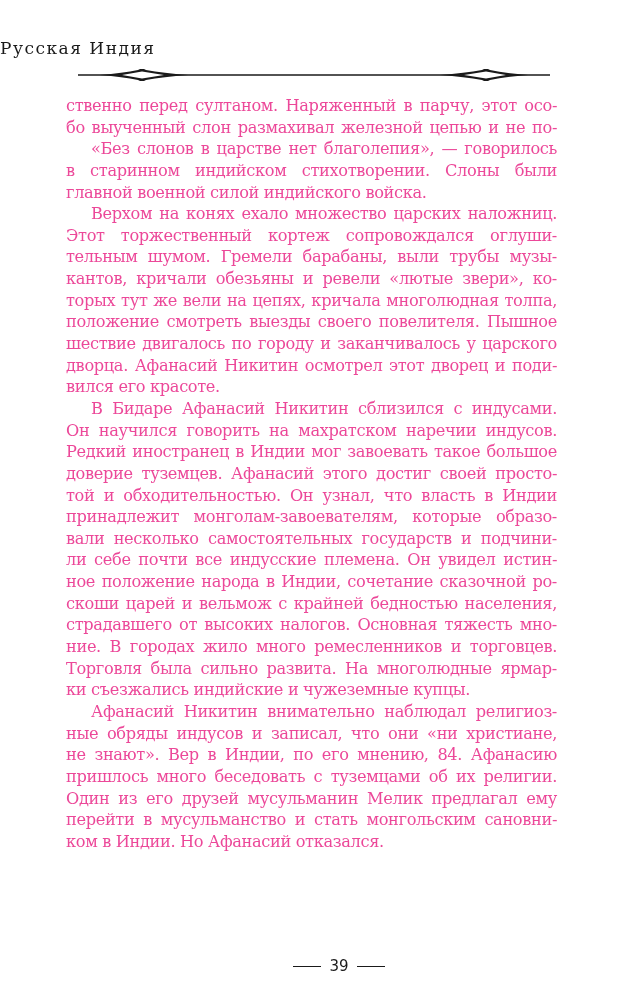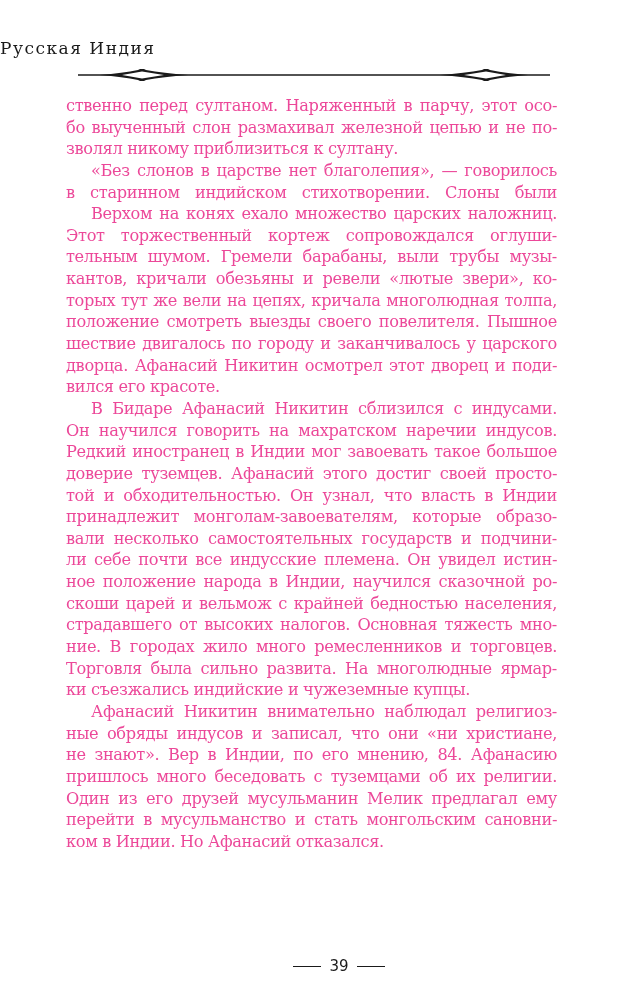--- a/index.html
+++ b/index.html
@@ -34,25 +34,25 @@
   <path d="M22 11 Q45 9 60 6 L62 5 L66 5 L68 6 Q85 9 110 11 Q85 13 68 16 L66 17 L62 17 L60 16 Q45 13 22 11 Z" fill="#1a1a1a"></path>
   <path d="M44 11 L64 7.5 L86 11 L64 14.5 Z" fill="#ffffff"></path>
   <path d="M362 11 Q387 9 404 6 L406 5 L410 5 L412 6 Q427 9 450 11 Q427 13 412 16 L410 17 L406 17 L404 16 Q387 13 362 11 Z" fill="#1a1a1a"></path>
   <path d="M386 11 L408 7.5 L428 11 L408 14.5 Z" fill="#ffffff"></path>
 </svg>
 
 <div class="text-block" id="text-block">
     <div>
       <span class="line">ственно перед султаном. Наряженный в парчу, этот осо-</span>
       <span class="line">бо выученный слон размахивал железной цепью и не по-</span>
-      <span class="line last">зволял никому приблизиться к султану.</span>
     </div>
     <div>
       <span class="line indent">«Без слонов в царстве нет благолепия», — говорилось</span>
       <span class="line">в старинном индийском стихотворении. Слоны были</span>
+      <span class="line last">главной военной силой индийского войска.</span>
     </div>
     <div>
       <span class="line indent">Верхом на конях ехало множество царских наложниц.</span>
       <span class="line">Этот торжественный кортеж сопровождался оглуши-</span>
       <span class="line">тельным шумом. Гремели барабаны, выли трубы музы-</span>
       <span class="line">кантов, кричали обезьяны и ревели «лютые звери», ко-</span>
       <span class="line">торых тут же вели на цепях, кричала многолюдная толпа,</span>
       <span class="line">положение смотреть выезды своего повелителя. Пышное</span>
       <span class="line">шествие двигалось по городу и заканчивалось у царского</span>
       <span class="line">дворца. Афанасий Никитин осмотрел этот дворец и поди-</span>
@@ -60,21 +60,21 @@
     </div>
     <div>
       <span class="line indent">В Бидаре Афанасий Никитин сблизился с индусами.</span>
       <span class="line">Он научился говорить на махратском наречии индусов.</span>
       <span class="line">Редкий иностранец в Индии мог завоевать такое большое</span>
       <span class="line">доверие туземцев. Афанасий этого достиг своей просто-</span>
       <span class="line">той и обходительностью. Он узнал, что власть в Индии</span>
       <span class="line">принадлежит монголам-завоевателям, которые образо-</span>
       <span class="line">вали несколько самостоятельных государств и подчини-</span>
       <span class="line">ли себе почти все индусские племена. Он увидел истин-</span>
-      <span class="line">ное положение народа в Индии, научился сказочной ро-</span>
+      <span class="line">ное положение народа в Индии, сочетание сказочной ро-</span>
       <span class="line">скоши царей и вельмож с крайней бедностью населения,</span>
       <span class="line">страдавшего от высоких налогов. Основная тяжесть мно-</span>
       <span class="line">ние. В городах жило много ремесленников и торговцев.</span>
       <span class="line">Торговля была сильно развита. На многолюдные ярмар-</span>
       <span class="line last">ки съезжались индийские и чужеземные купцы.</span>
     </div>
     <div>
       <span class="line indent">Афанасий Никитин внимательно наблюдал религиоз-</span>
       <span class="line">ные обряды индусов и записал, что они «ни христиане,</span>
       <span class="line">не знают». Вер в Индии, по его мнению, 84. Афанасию</span>

